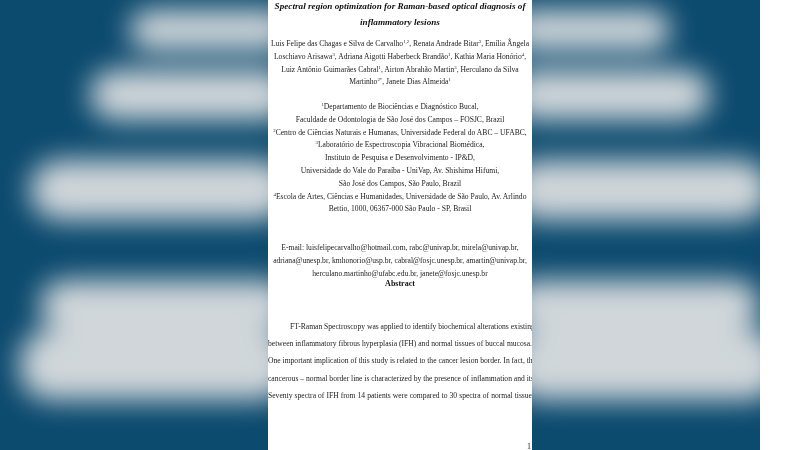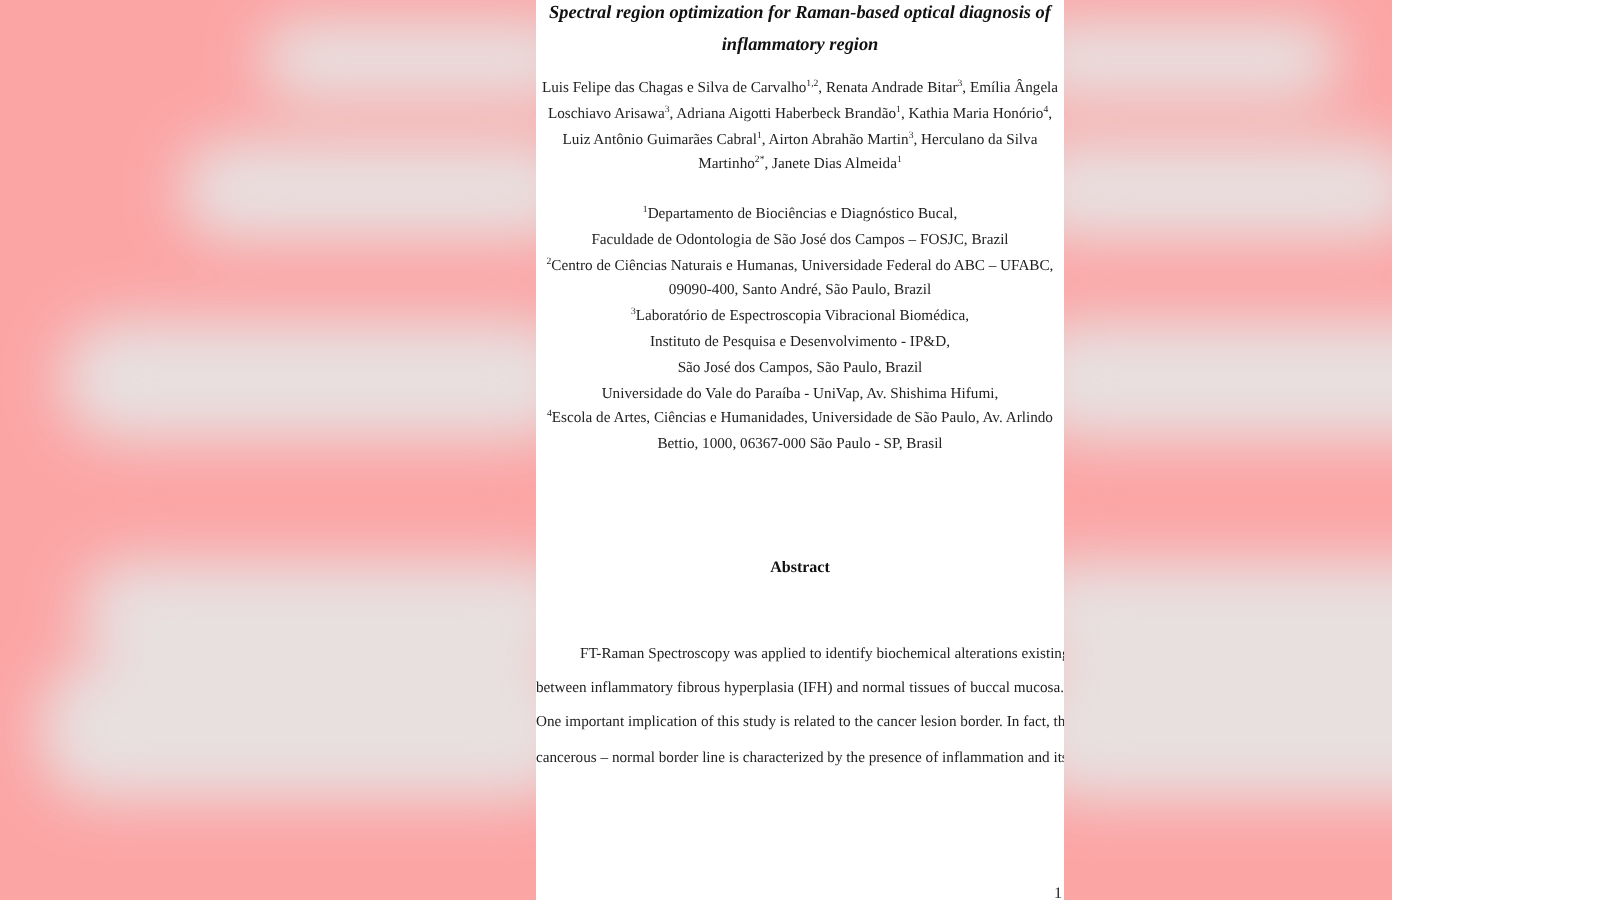--- a/index.html
+++ b/index.html
@@ -5,24 +5,24 @@
     html, body {
       margin: 0;
       padding: 0;
       width: 800px;
       height: 450px;
       overflow: hidden;
       background: #ffffff;
     }
     .stage {
       position: relative;
-      width: 696px;
+      width: 760px;
       height: 450px;
       overflow: hidden;
-      background: #fca5a5;
+      background: #0c4a6e;
     }
     
     .blur-bg {
       position: absolute;
       inset: 0;
       filter: blur(14px);
       opacity: 0.9;
     }
     .blur-band {
       position: absolute;
@@ -112,48 +112,53 @@
     <div class="blur-band" style="left:510px;top:10px;width:160px;height:40px;"></div>
     <div class="blur-band" style="left:510px;top:70px;width:200px;height:50px;"></div>
     <div class="blur-band" style="left:510px;top:160px;width:260px;height:60px;"></div>
     <div class="blur-band" style="left:510px;top:280px;width:250px;height:50px;"></div>
     <div class="blur-band" style="left:510px;top:330px;width:270px;height:70px;"></div>
   </div>
 
   <div class="page">
     <div class="title">
       <span class="line">Spectral region optimization for Raman-based optical diagnosis of</span>
-      <span class="line">inflammatory region</span>
+      <span class="line">inflammatory lesions</span>
     </div>
 
     <div class="block authors" id="authors">
         <span class="line">Luis Felipe das Chagas e Silva de Carvalho<sup>1,2</sup>, Renata Andrade Bitar<sup>3</sup>, Emília Ângela</span>
         <span class="line">Loschiavo Arisawa<sup>3</sup>, Adriana Aigotti Haberbeck Brandão<sup>1</sup>, Kathia Maria Honório<sup>4</sup>,</span>
         <span class="line">Luiz Antônio Guimarães Cabral<sup>1</sup>, Airton Abrahão Martin<sup>3</sup>, Herculano da Silva</span>
         <span class="line">Martinho<sup>2*</sup>, Janete Dias Almeida<sup>1</sup></span>
       </div>
 
     <div class="block affils" id="affils">
         <span class="line"><sup>1</sup>Departamento de Biociências e Diagnóstico Bucal,</span>
         <span class="line">Faculdade de Odontologia de São José dos Campos – FOSJC, Brazil</span>
         <span class="line"><sup>2</sup>Centro de Ciências Naturais e Humanas, Universidade Federal do ABC – UFABC,</span>
-        <span class="line">09090-400, Santo André, São Paulo, Brazil</span>
         <span class="line"><sup>3</sup>Laboratório de Espectroscopia Vibracional Biomédica,</span>
         <span class="line">Instituto de Pesquisa e Desenvolvimento - IP&amp;D,</span>
+        <span class="line">Universidade do Vale do Paraíba - UniVap, Av. Shishima Hifumi,</span>
         <span class="line">São José dos Campos, São Paulo, Brazil</span>
-        <span class="line">Universidade do Vale do Paraíba - UniVap, Av. Shishima Hifumi,</span>
         <span class="line"><sup>4</sup>Escola de Artes, Ciências e Humanidades, Universidade de São Paulo, Av. Arlindo</span>
         <span class="line">Bettio, 1000, 06367-000 São Paulo - SP, Brasil</span>
       </div>
 
+    <div class="block emails">
+      <span class="line">E-mail: luisfelipecarvalho@hotmail.com, rabc@univap.br, mirela@univap.br,</span>
+      <span class="line">adriana@unesp.br, kmhonorio@usp.br, cabral@fosjc.unesp.br, amartin@univap.br,</span>
+      <span class="line">herculano.martinho@ufabc.edu.br, janete@fosjc.unesp.br</span>
+    </div>
 
     <div class="abstract-heading">Abstract</div>
 
     <div class="abstract-body">
       <span class="aline first">FT-Raman Spectroscopy was applied to identify biochemical alterations existing</span>
       <span class="aline">between inflammatory fibrous hyperplasia (IFH) and normal tissues of buccal mucosa.</span>
       <span class="aline">One important implication of this study is related to the cancer lesion border. In fact, the</span>
       <span class="aline">cancerous – normal border line is characterized by the presence of inflammation and its</span>
+      <span class="aline">Seventy spectra of IFH from 14 patients were compared to 30 spectra of normal tissue</span>
     </div>
 
     <div class="page-number">1</div>
   </div>
 </div>
 
 </body></html>

